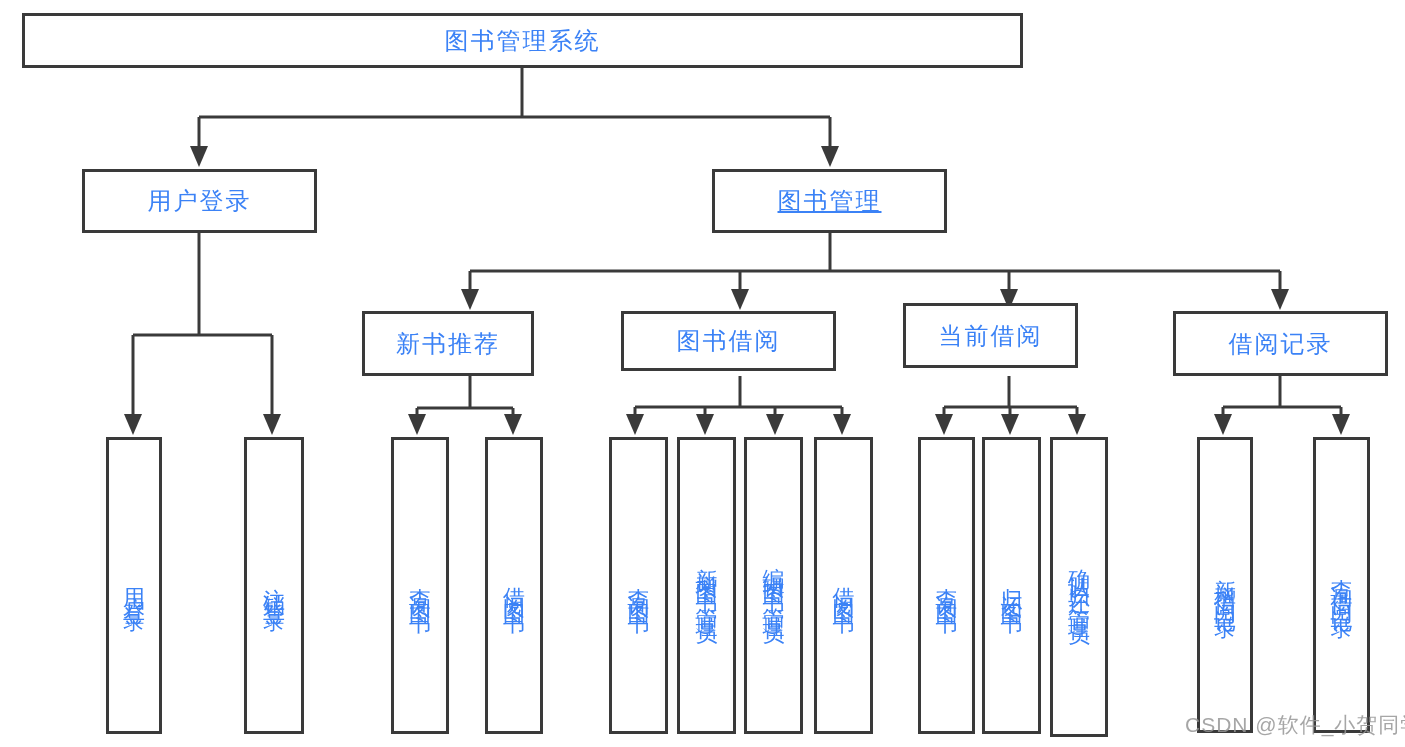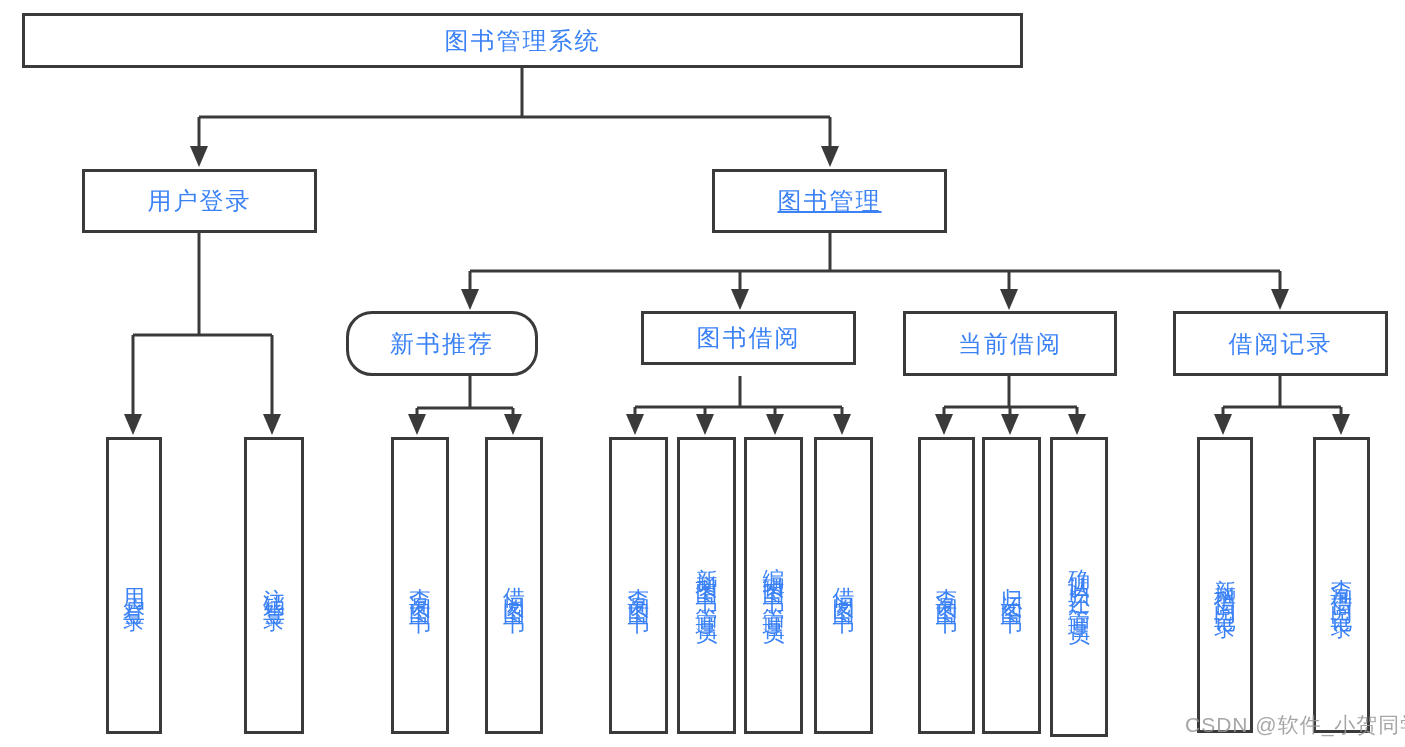--- a/index.html
+++ b/index.html
@@ -109,23 +109,23 @@
       <polygon points="1214,414 1232,414 1223,435"></polygon>
       <polygon points="1332,414 1350,414 1341,435"></polygon>
     </g>
   </svg>
 
   <div class="node h" style="left:22px;top:13px;width:1001px;height:55px;">图书管理系统</div>
 
   <div class="node h" style="left:82px;top:169px;width:235px;height:64px;">用户登录</div>
   <div class="node h" style="left:712px;top:169px;width:235px;height:64px;text-decoration:underline;">图书管理</div>
 
-  <div class="node h" style="left:346px;top:311px;width:192px;height:65px;border-radius:26px;">新书推荐</div>
-  <div class="node h" style="left:641px;top:311px;width:215px;height:54px;">图书借阅</div>
-  <div class="node h" style="left:903px;top:311px;width:214px;height:65px;">当前借阅</div>
+  <div class="node h" style="left:362px;top:311px;width:172px;height:65px;">新书推荐</div>
+  <div class="node h" style="left:621px;top:311px;width:215px;height:60px;">图书借阅</div>
+  <div class="node h" style="left:903px;top:303px;width:175px;height:65px;">当前借阅</div>
   <div class="node h" style="left:1173px;top:311px;width:215px;height:65px;">借阅记录</div>
 
   <div class="node v" style="left:106px;top:437px;width:56px;height:297px;">用户登录</div>
   <div class="node v" style="left:244px;top:437px;width:60px;height:297px;">注销登录</div>
 
   <div class="node v" style="left:391px;top:437px;width:58px;height:297px;">查询图书</div>
   <div class="node v" style="left:485px;top:437px;width:58px;height:297px;">借阅图书</div>
 
   <div class="node v" style="left:609px;top:437px;width:59px;height:297px;">查询图书</div>
   <div class="node v" style="left:677px;top:437px;width:59px;height:297px;">新增图书（管理员）</div>

